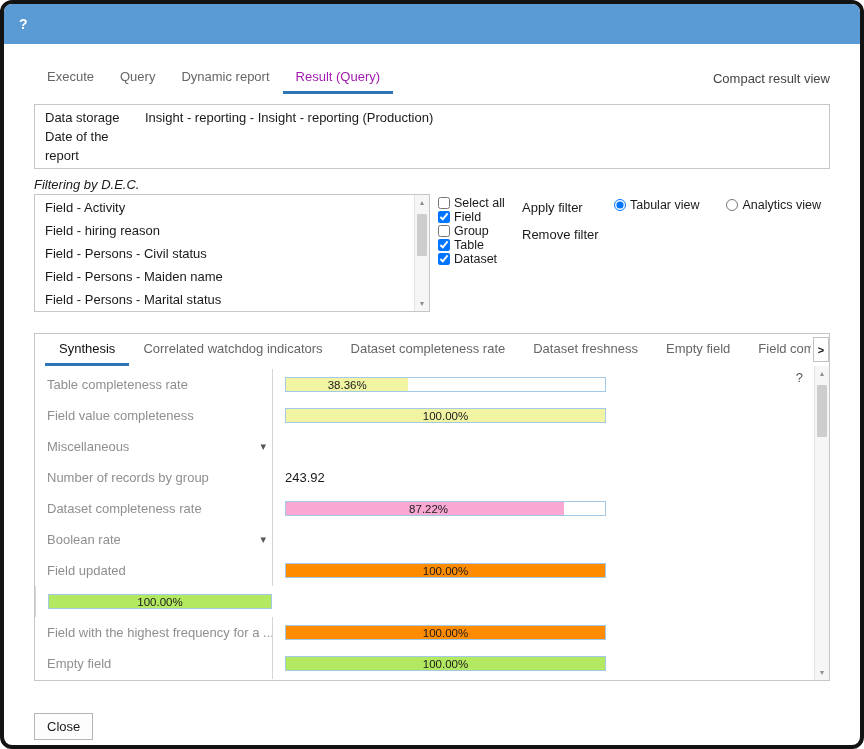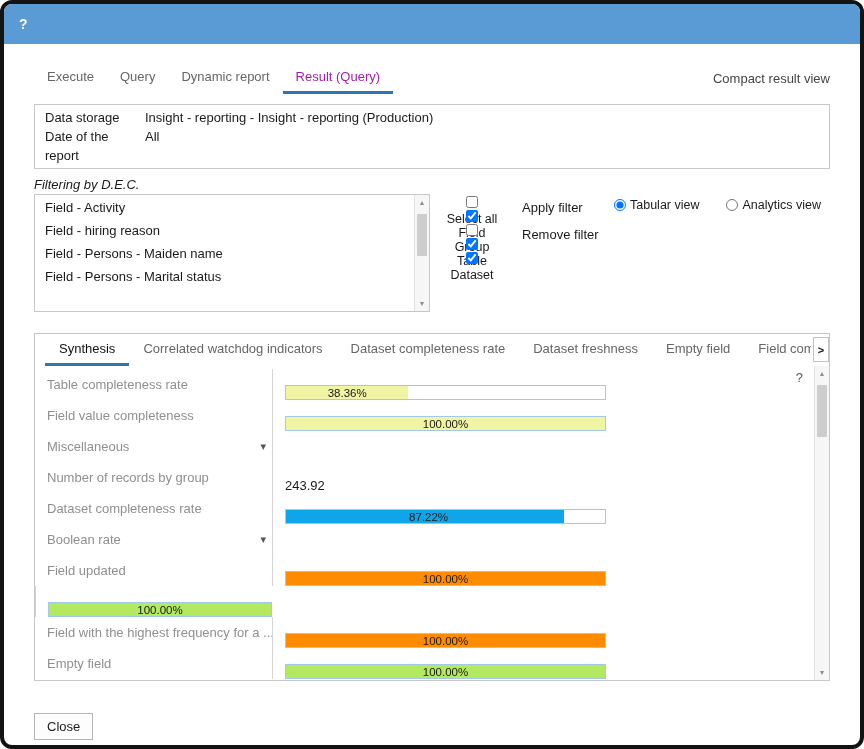--- a/index.html
+++ b/index.html
@@ -29,21 +29,21 @@
   .list-item { line-height:23px; padding:0 10px; font-size:13px; white-space:nowrap; cursor:default; }
 
   .vscroll { position:absolute; top:0; right:0; bottom:0; width:15px; background:#f6f6f6; border-left:1px solid #e3e3e3; display:flex; flex-direction:column; align-items:center; }
   .vscroll .arr { width:15px; height:15px; display:flex; align-items:center; justify-content:center; color:#8f8f8f; font-size:7px; cursor:pointer; flex:0 0 auto; }
   .vscroll .track { flex:1; position:relative; width:100%; }
   .vscroll .thumb { position:absolute; left:2px; right:2px; background:#cdcdcd; border-radius:1px; }
   .thumb-list { top:4px; height:42px; }
   .thumb-panel { top:4px; height:52px; }
 
   .cb-col { margin-left:8px; padding-top:2px; width:68px; display:flex; flex-direction:column; }
-  .cb-row { display:flex; align-items:center; gap:4px; height:14px; font-size:12.5px; cursor:pointer; white-space:nowrap;flex-direction:column; }
+  .cb-row { display:flex; align-items:center; gap:4px; height:14px; font-size:12.5px; cursor:pointer; white-space:nowrap; }
   .cb-row input { width:12px; height:12px; margin:0; }
 
   .actions { margin-left:16px; padding-top:6px; width:80px; font-size:13px; }
   .action { margin-bottom:12px; cursor:pointer; white-space:nowrap; }
 
   .radio-col { margin-left:12px; padding-top:3px; display:flex; flex-direction:row;gap:27px; }
   .radio-row { display:flex; align-items:center; gap:4px; height:16px; font-size:12.5px; cursor:pointer; white-space:nowrap; }
   .radio-row input { width:12px; height:12px; margin:0; }
 
   .panel { margin:21px 30px 0; height:348px; border:1px solid #c6c6c6; display:flex; flex-direction:column; position:relative; background:#fff; }
@@ -52,21 +52,21 @@
   .ptab { display:flex; align-items:center; padding:0 14px; color:#666; font-size:13px; border-bottom:3px solid transparent; white-space:nowrap; cursor:pointer; flex:0 0 auto; }
   .ptab.active { color:#111; border-bottom-color:#2e75b6; }
   .ptab-scroll { position:absolute; right:0; top:3px; width:16px; height:25px; border:1px solid #c2c2c2; background:#fff; display:flex; align-items:center; justify-content:center; font-size:11px; font-weight:bold; color:#111; cursor:pointer; }
 
   .panel-body { flex:1; position:relative; padding-top:3px; }
   .panel-help { position:absolute; top:4px; right:26px; color:#555; font-size:13px; cursor:pointer; }
   .rows { margin-right:15px; }
   .ind-row { display:grid; grid-template-columns:237px 1fr; height:31px; align-items:stretch; }
   .ind-label { display:flex; align-items:center; justify-content:space-between; padding-left:12px; padding-right:6px; color:#8f8f8f; font-size:13px; overflow:hidden; white-space:nowrap; }
   .caret { color:#555; font-size:11px; cursor:pointer; flex:0 0 auto; margin-left:4px; }
-  .ind-value { border-left:1px solid #d4d4d4; display:flex; align-items:flex-end; padding-left:12px; }
+  .ind-value { border-left:1px solid #d4d4d4; display:flex; align-items:center; padding-left:12px; }
   .bar { width:321px; height:15px; border:1px solid #a3c9e8; background:#fff; }
   .bar-fill { height:100%; display:flex; align-items:center; justify-content:center; font-size:11.5px; color:#1a1a1a; overflow:visible; white-space:nowrap; }
   .num { font-size:13px; color:#1a1a1a; }
   .panel-scroll { top:0; }
 
   .footer { margin:32px 30px 0; }
   .close-btn { padding:5px 12px; font-size:13px; border:1px solid #b5b5b5; border-radius:0; background:#fdfdfd; color:#1a1a1a; cursor:pointer; font-family:"Liberation Sans", sans-serif; }
 </style>
 </head>
 <body>
@@ -88,31 +88,31 @@
     <div class="compact">Compact result view</div>
   </div>
 
   <div class="infobox">
     <div class="info-row">
       <span>Data storage</span>
       <span>Insight - reporting - Insight - reporting (Production)</span>
     </div>
     <div class="info-row">
       <span>Date of the report</span>
-      <span>All</span>
     </div>
   </div>
 
   <div class="filter-title">Filtering by D.E.C.</div>
 
   <div class="filter-area">
     <div class="listbox">
       <div class="list-items">
           <div class="list-item">Field - Activity</div>
           <div class="list-item">Field - hiring reason</div>
+          <div class="list-item">Field - Persons - Civil status</div>
           <div class="list-item">Field - Persons - Maiden name</div>
           <div class="list-item">Field - Persons - Marital status</div>
         </div>
       <div class="vscroll">
         <div class="arr">▲</div>
         <div class="track">
           <div class="thumb thumb-list"></div>
         </div>
         <div class="arr">▼</div>
       </div>
@@ -207,21 +207,21 @@
             <div class="ind-value">
               <span class="num">243.92</span>
             </div>
           </div>
           <div class="ind-row">
             <div class="ind-label">
               <span>Dataset completeness rate</span>
             </div>
             <div class="ind-value">
               <div class="bar">
-                <div class="bar-fill" style="width: 87.22%; background: #0ea5e9; padding-left: 7px;">87.22%</div>
+                <div class="bar-fill" style="width: 87.22%; background: #f9a8d4; padding-left: 7px;">87.22%</div>
               </div>
             </div>
           </div>
           <div class="ind-row">
             <div class="ind-label">
               <span>Boolean rate</span>
               <span class="caret">▾</span>
             </div>
             <div class="ind-value"></div>
           </div>

